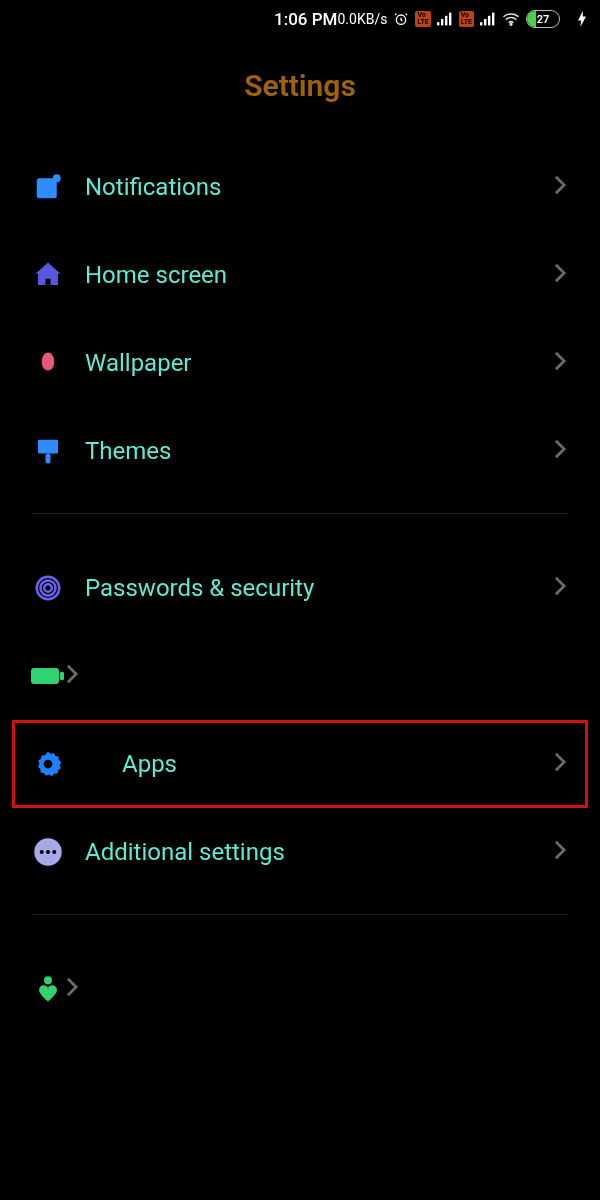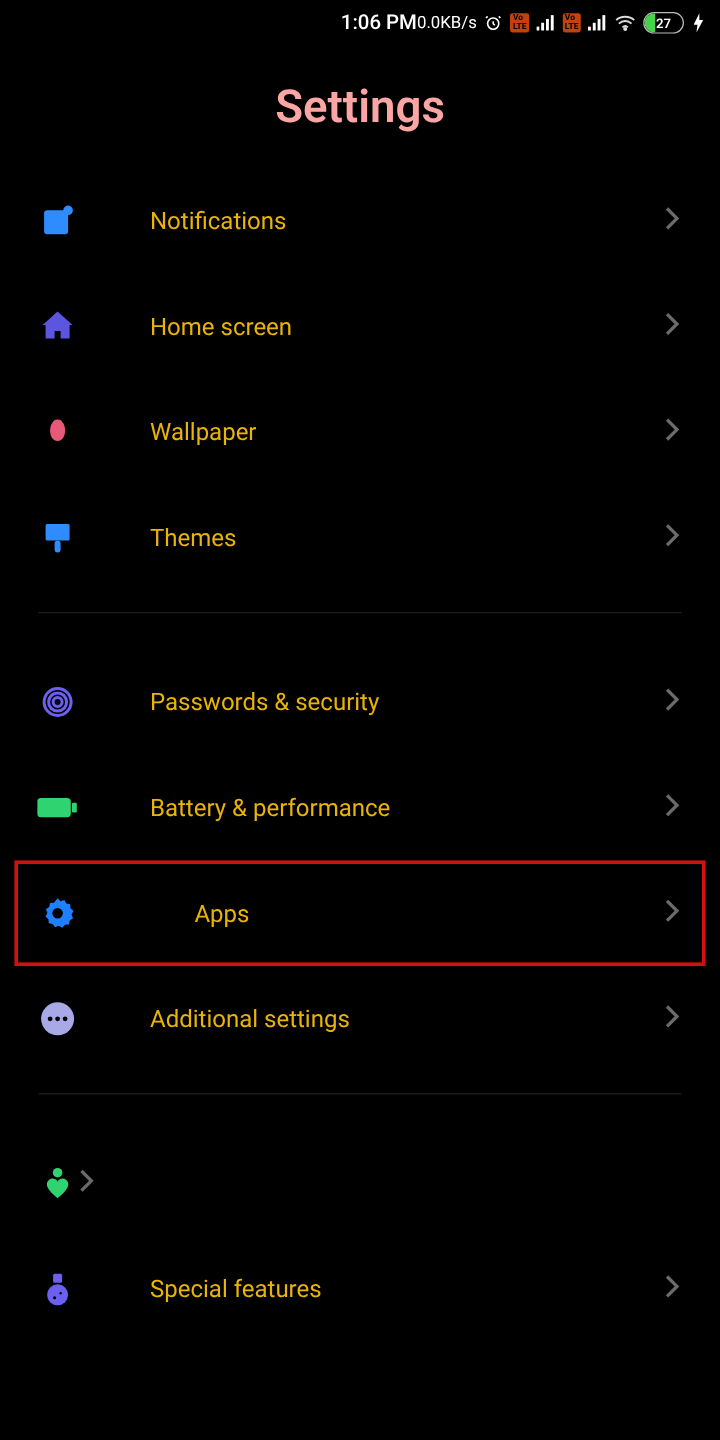--- a/index.html
+++ b/index.html
@@ -4,41 +4,41 @@
 <style>
   * { margin: 0; padding: 0; box-sizing: border-box; }
   html, body { width: 600px; height: 1200px; background: #000; color: #eaeaea; font-family: -apple-system, Roboto, "Segoe UI", Arial, sans-serif; overflow: hidden; }
   .screen { width: 600px; height: 1200px; background: #000; position: relative; }
 
   
   .statusbar { height: 38px; display: flex; align-items: center; justify-content: flex-end; padding: 0 14px; font-size: 17px; color: #fff; }
   .statusbar .left { font-weight: 500; }
   .statusbar .right { display: flex; align-items: center; gap: 6px; font-size: 14px; }
   .statusbar .right svg { display: block; }
-  .battery-wrap { display: flex; align-items: center; gap: 8px; }
+  .battery-wrap { display: flex; align-items: center; gap: 18px; }
   .battery-body { width: 34px; height: 18px; border: 1.5px solid #bbb; border-radius: 9px; position: relative; overflow: hidden; display:flex; align-items:center; }
   .battery-fill { position: absolute; left: 0; top: 0; bottom: 0; width: 27%; background: #46d34a; border-radius: 8px 0 0 8px; }
   .battery-text { position: relative; font-size: 11px; color: #fff; width:100%; text-align:center; font-weight:600;}
   .bolt { color: #fff; }
 
   
-  .page-title { text-align: center; font-size: 38px; font-weight: 600; color: #fca5a5; margin-top: 30px; margin-bottom: 28px; }
+  .page-title { text-align: center; font-size: 30px; font-weight: 600; color: #a16207; margin-top: 30px; margin-bottom: 40px; }
 
   
   .list { padding: 0 12px; }
   .item {
     display: flex; align-items: center;
     height: 88px;
     padding: 0 8px 0 16px;
     position: relative;
     border: 3px solid transparent;
   }
   .item.highlighted { border-color: #d30f0f; gap: 37px; }
   .item .ico { width: 34px; height: 34px; flex: 0 0 34px; display:flex; align-items:center; justify-content:center; }
-  .item .label { flex: 1; margin-left: 60px; font-size: 20px; color: #eab308; line-height: 1.25; }
+  .item .label { flex: 1; margin-left: 20px; font-size: 24px; color: #5eead4; line-height: 1.25; }
   .item .chev { flex: 0 0 24px; color: #6b6b6b; }
   .divider { height: 1px; background: #1e1e1e; margin: 18px 20px 30px 20px; }
 
   .volte { font-size:7px; font-weight:700; background:#c2410c; color:#000; border-radius:2px; padding:1px 2px; line-height:1; }
 </style>
 </head>
 <body>
 
 <div class="screen">
 
@@ -164,21 +164,20 @@
           </svg></span>
     </div>
 
     <div class="item">
       <span class="ico">
         <svg width="34" height="20" viewBox="0 0 34 20" fill="#2fd370">
             <rect x="0" y="2" width="28" height="16" rx="3"></rect>
             <rect x="29" y="6" width="4" height="8" rx="1"></rect>
           </svg>
       </span>
-      <span class="label">Battery &amp; performance</span>
       <span class="chev"><svg width="14" height="22" viewBox="0 0 10 16" fill="none" stroke="#6b6b6b" stroke-width="2">
             <path d="M2 2l6 6-6 6"></path>
           </svg></span>
     </div>
 
     <div class="item highlighted">
       <span class="ico">
         <svg width="30" height="30" viewBox="0 0 24 24" fill="#1e80ff">
             <path d="M12 2l2 2 2.5-.8 1.3 2.3 2.6.5.2 2.7 2 1.8-1.3 2.3 1 2.5-2.2 1.6-.5 2.6-2.7.2-1.8 2-2.3-1.3-2.5 1-1.6-2.2-2.6-.5-.2-2.7-2-1.8 1.3-2.3-1-2.5 2.2-1.6.5-2.6 2.7-.2z"></path>
             <circle cx="12" cy="12" r="3.5" fill="#000"></circle>
@@ -212,29 +211,15 @@
         <svg width="30" height="30" viewBox="0 0 24 24" fill="#2fd370">
             <circle cx="12" cy="5" r="3.2"></circle>
             <path d="M12 22 C6 17 3 13 6 10 c2-2 5-1 6 1 1-2 4-3 6-1 3 3 0 7-6 12z"></path>
           </svg>
       </span>
       <span class="chev"><svg width="14" height="22" viewBox="0 0 10 16" fill="none" stroke="#6b6b6b" stroke-width="2">
             <path d="M2 2l6 6-6 6"></path>
           </svg></span>
     </div>
 
-    <div class="item">
-      <span class="ico">
-        <svg width="30" height="30" viewBox="0 0 24 24" fill="#6b60f0">
-            <rect x="9" y="2" width="6" height="6" rx="1"></rect>
-            <circle cx="12" cy="16" r="7"></circle>
-            <circle cx="10" cy="18" r="1" fill="#000"></circle>
-            <circle cx="14" cy="15" r="0.8" fill="#000"></circle>
-          </svg>
-      </span>
-      <span class="label">Special features</span>
-      <span class="chev"><svg width="14" height="22" viewBox="0 0 10 16" fill="none" stroke="#6b6b6b" stroke-width="2">
-            <path d="M2 2l6 6-6 6"></path>
-          </svg></span>
-    </div>
 
   </div>
 </div>
 
 </body></html>

